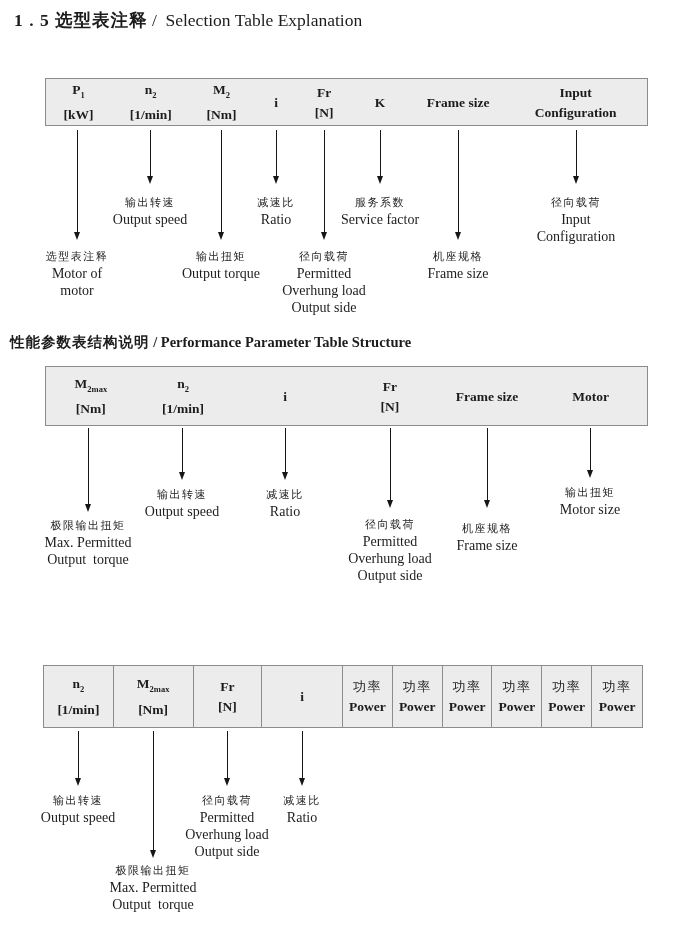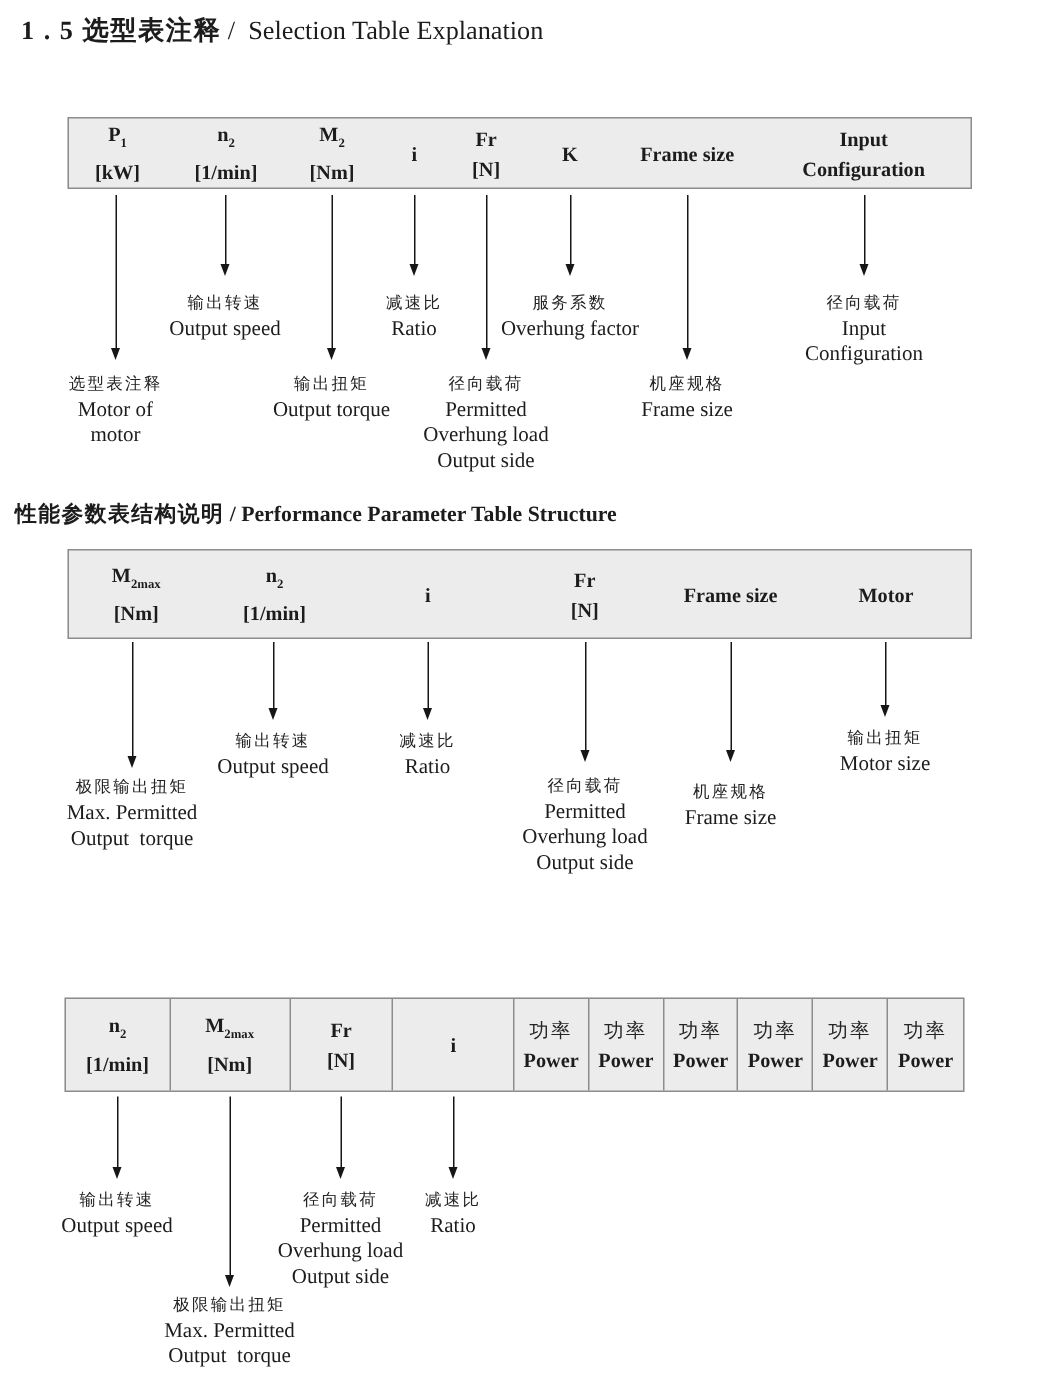--- a/index.html
+++ b/index.html
@@ -98,21 +98,21 @@
   <div class="callout" style="left:150px;top:194px">
     <div class="zh">输出转速</div>
     <div class="en">Output speed</div>
   </div>
   <div class="callout" style="left:276px;top:194px">
     <div class="zh">减速比</div>
     <div class="en">Ratio</div>
   </div>
   <div class="callout" style="left:380px;top:194px">
     <div class="zh">服务系数</div>
-    <div class="en">Overhung factor</div>
+    <div class="en">Service factor</div>
   </div>
   <div class="callout" style="left:576px;top:194px">
     <div class="zh">径向载荷</div>
     <div class="en">Input</div>
     <div class="en">Configuration</div>
   </div>
 
   <div class="callout" style="left:77px;top:248px">
     <div class="zh">选型表注释</div>
     <div class="en">Motor of</div>

